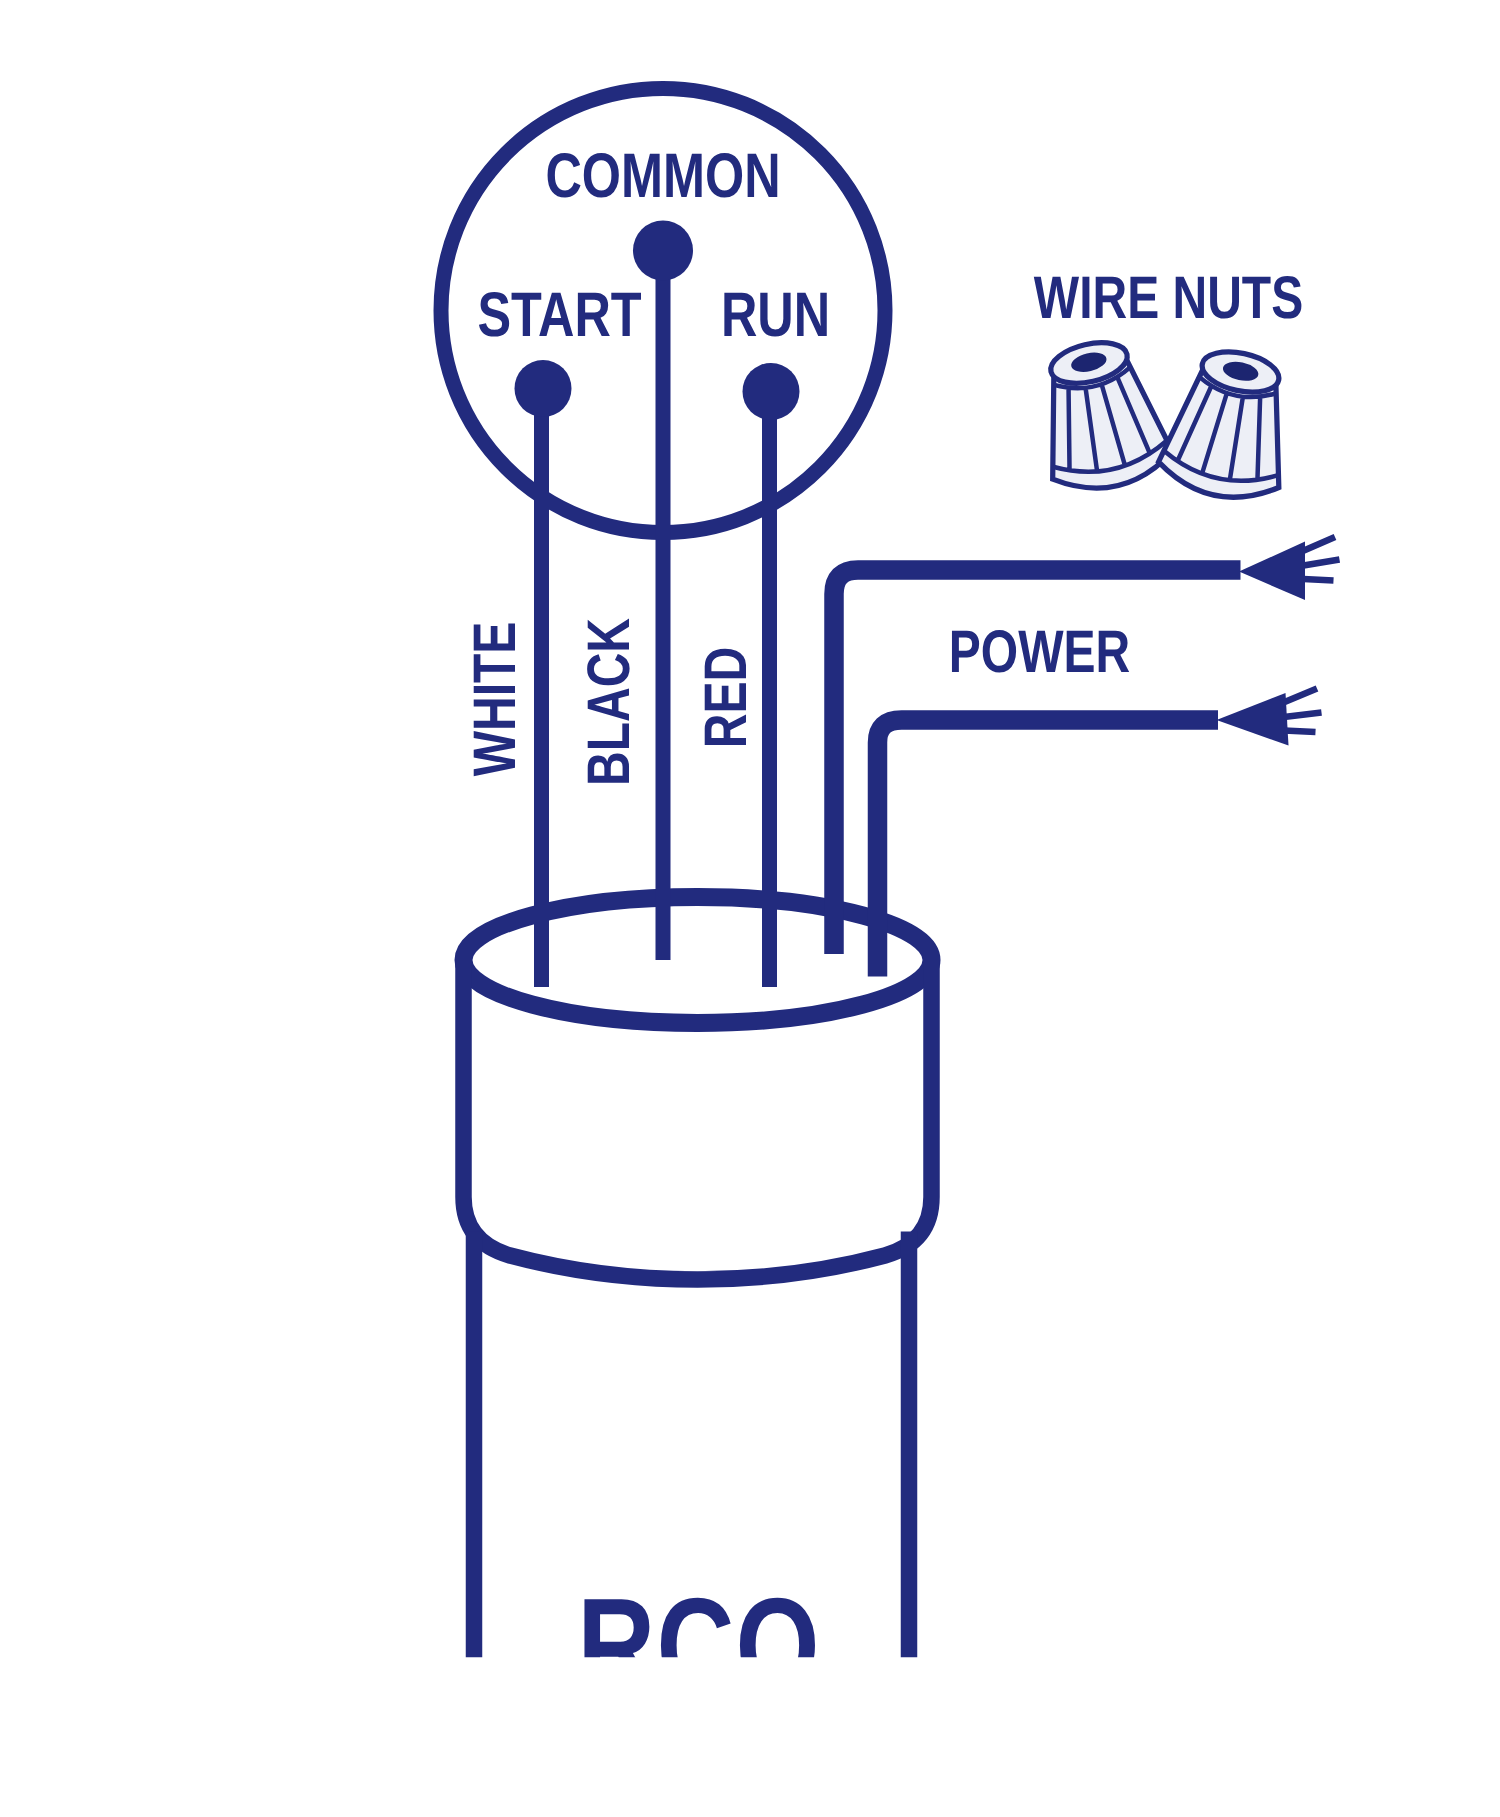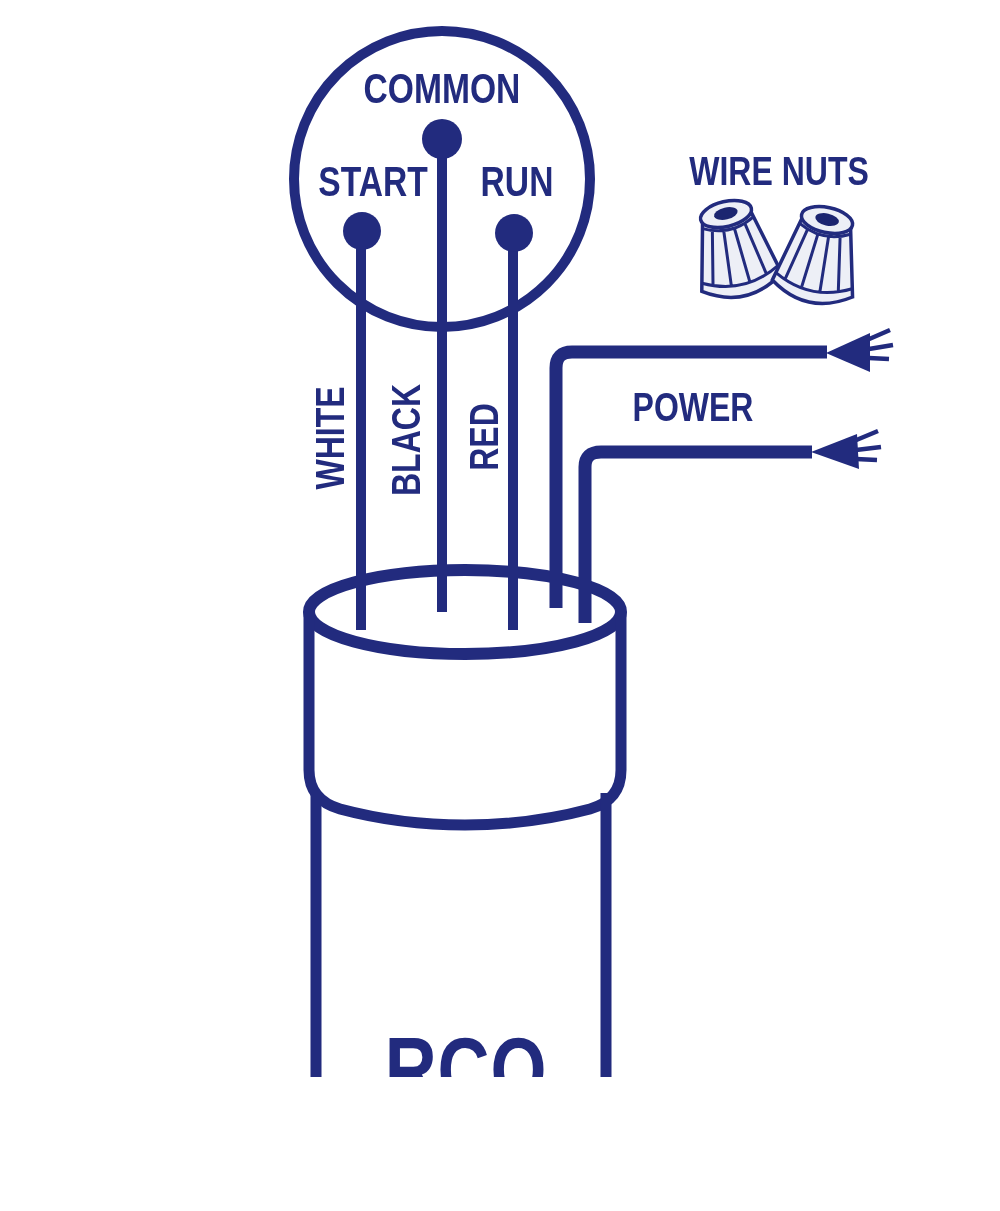--- a/index.html
+++ b/index.html
@@ -7,20 +7,21 @@
     --nut_fill:#edeff6;
     --hole:#1c2570;
     --background:#ffffff;
   }
   html,body{margin:0;padding:0;background:var(--background);}
   .canvas{
     position:relative;width:1000px;height:1077px;
     background:var(--background);overflow:hidden;
     font-family:"Liberation Sans", sans-serif;
     color:var(--ink);
+    margin-top:28px;
   }
   .art{position:absolute;left:0;top:0;color:var(--ink);}
   .label{
     position:absolute;font-weight:700;white-space:nowrap;
     color:var(--ink);line-height:1;
     transform:translate(-50%,-50%) scaleX(0.8);
   }
   .label.rot{transform:translate(-50%,-50%) rotate(-90deg) scaleX(0.8);}
   .fs-terminal{font-size:42px;}
   .fs-wire{font-size:40px;}

